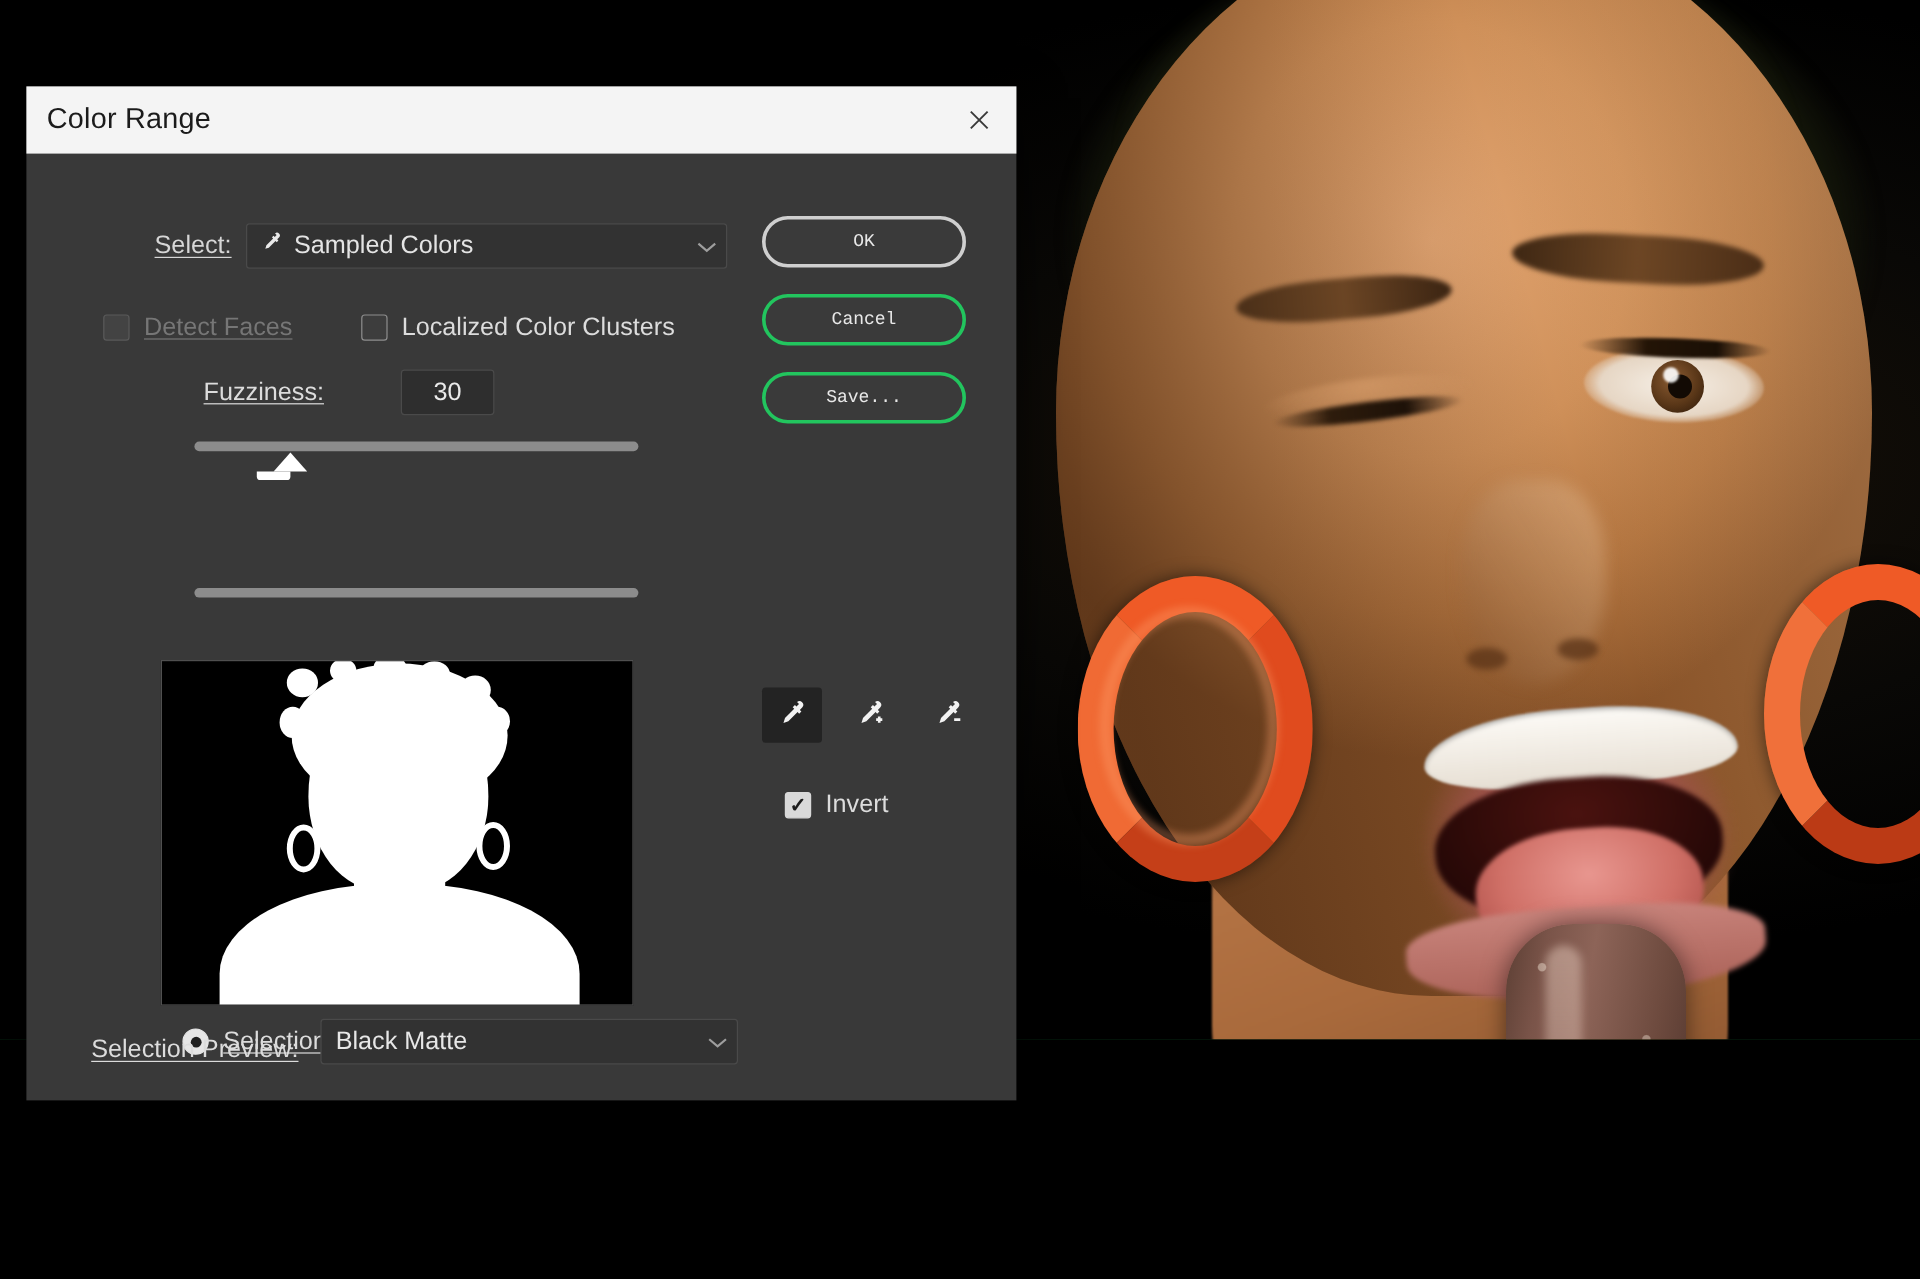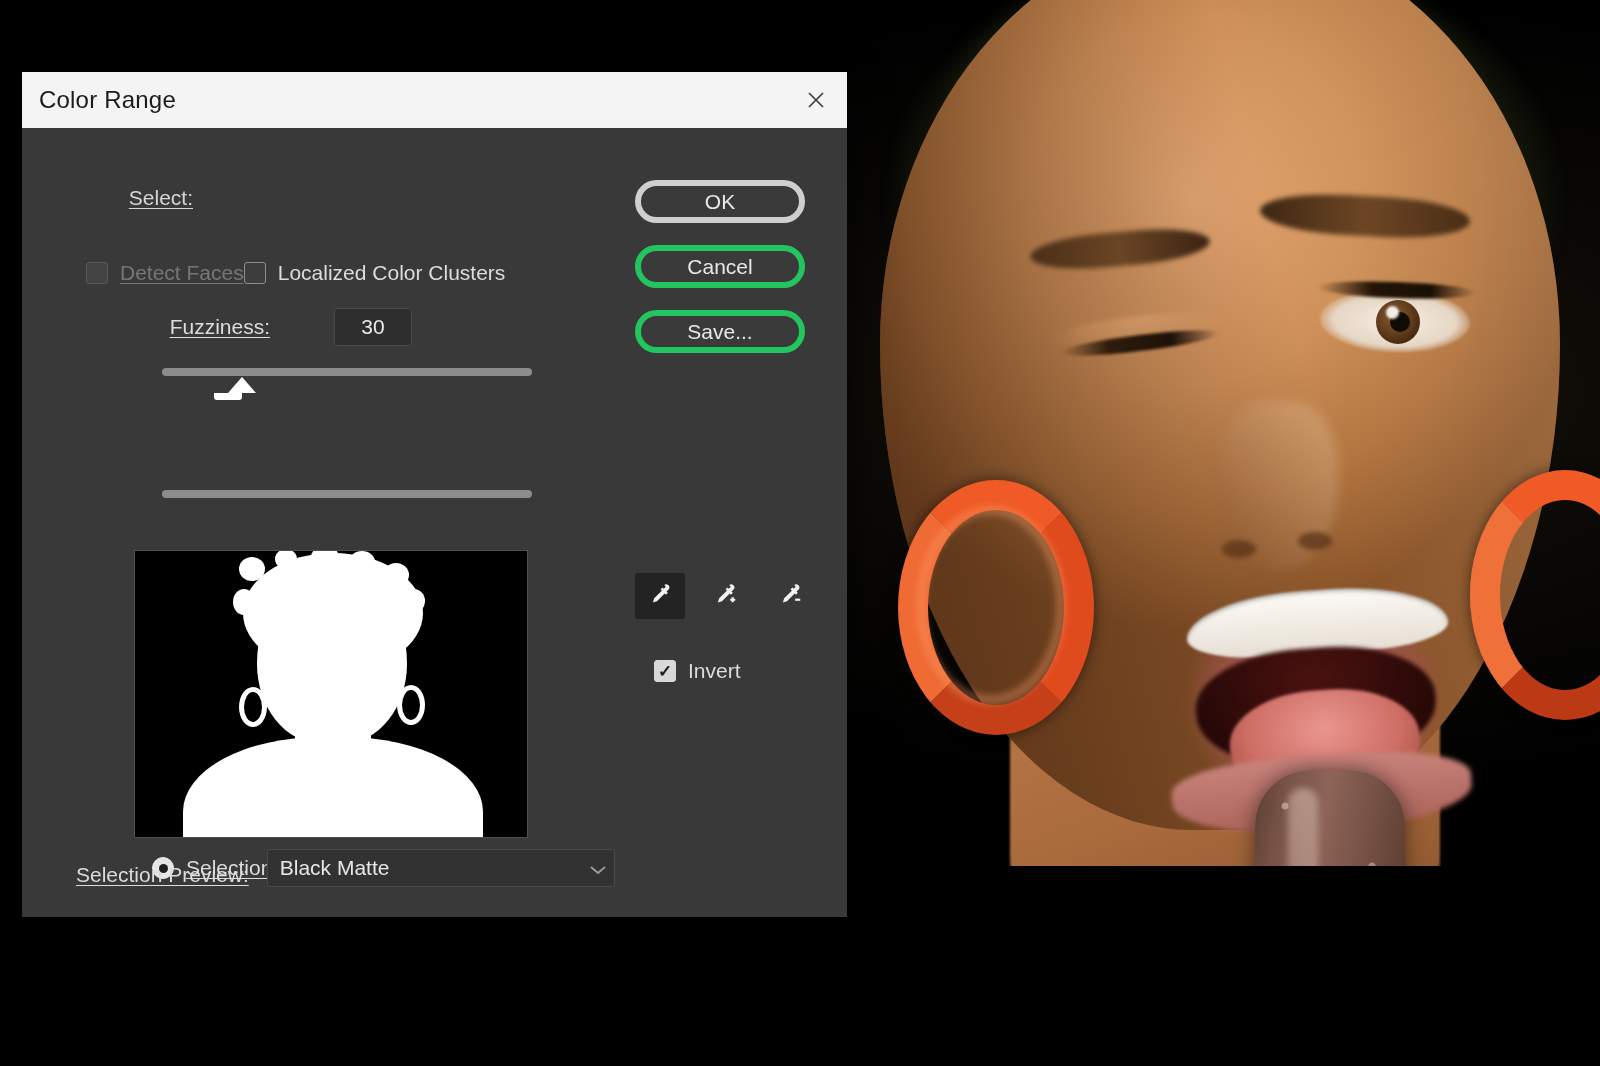--- a/index.html
+++ b/index.html
@@ -254,21 +254,21 @@
     width: 22px; height: 22px; border-radius: 3px;
     border: 1px solid #8e8e8e; background: #3d3d3d;
     display:inline-flex; align-items:center; justify-content:center; flex:0 0 auto;
   }
   .cbx.dis { border-color:#5a5a5a; background:#434343; }
   .cbx.on { background:#d9d9d9; border-color:#d9d9d9; color:#1c1c1c; }
   .cbx .tick { font-size: 17px; line-height: 1; color:#1c1c1c; font-weight: bold; }
   .cb-label { margin-left: 12px; }
   .dim { color: #767676; }
   #detect-faces-wrap { margin-left: 64px; display:flex; align-items:center; cursor: default; }
-  #lcc-wrap { display:flex; align-items:center; cursor: pointer; }
+  #lcc-wrap { margin-left: 57px; display:flex; align-items:center; cursor: pointer; }
 
   
   #fuzz-row { position:absolute; left: 12px; top: 180px; width: 100%; }
   #fuzz-label { width: 236px; text-align: right; padding-right: 0; }
   #fuzz-field {
     margin-left: 64px;
     width: 78px; height: 38px; background:#2e2e2e; border:1px solid #4a4a4a; border-radius:3px;
     display:flex; align-items:center; justify-content:center; color:#eaeaea; cursor: text;
   }
   
@@ -327,23 +327,23 @@
   }
   .rad.on { background:#e6e6e6; border-color:#e6e6e6; }
   .rad.on::after { content:''; width:9px; height:9px; border-radius:50%; background:#1f1f1f; }
   .rad-label { margin-left: 12px; }
 
   
   #btn-col { position:absolute; left: 613px; top: 52px; width: 170px; }
   .pbtn {
     width: 170px; height: 43px; margin-bottom: 22px;
     border-radius: 22px; background: #3a3a3a;
-    border: 6px solid #22c55e; color:#e8e8e8;
+    border: 3px solid #22c55e; color:#e8e8e8;
     display:flex; align-items:center; justify-content:center;
-    font-size: 21px; cursor: pointer;
+    font-size: 15px; cursor: pointer; font-family: Liberation Mono, monospace;
   }
   .pbtn.primary { border-color:#cfcfcf; }
   #btn-load { margin-top: 25px; }
 
   
   #droppers { position:absolute; left: 613px; top: 445px; display:flex; gap: 15px; }
   .drop-btn {
     width: 50px; height: 46px; display:flex; align-items:center; justify-content:center;
     border-radius: 3px; cursor:pointer;
   }
@@ -413,20 +413,33 @@
         </svg>
       </div>
     </div>
 
     <div id="body">
 
       <div class="row" id="select-row">
         <div id="select-label">
           <span class="underl">Select:</span>
         </div>
+        <div id="select-combo">
+          <span class="dropper-ic">
+            <svg width="20" height="20" viewBox="0 0 20 20" aria-hidden="true">
+              <path d="M13.2 2.6a2.3 2.3 0 0 1 3.3 3.3l-1.5 1.5 1 1-1.4 1.4-1-1-5.6 5.6-2.9.9.9-2.9 5.6-5.6-1-1 1.4-1.4 1 1 1.5-1.5z" fill="#e9e9e9"></path>
+            </svg>
+          </span>
+          <span id="select-value">Sampled Colors</span>
+          <span class="chev">
+            <svg width="16" height="10" viewBox="0 0 16 10" aria-hidden="true">
+              <path d="M1 2 L8 8 L15 2" stroke="#b9b9b9" stroke-width="1.8" fill="none"></path>
+            </svg>
+          </span>
+        </div>
       </div>
 
       <div class="row" id="cb-row">
         <div id="detect-faces-wrap">
           <span class="cbx dis"></span>
           <span class="cb-label underl dim">Detect Faces</span>
         </div>
         <div id="lcc-wrap">
           <span class="cbx"></span>
           <span class="cb-label">Localized Color Clusters</span>

